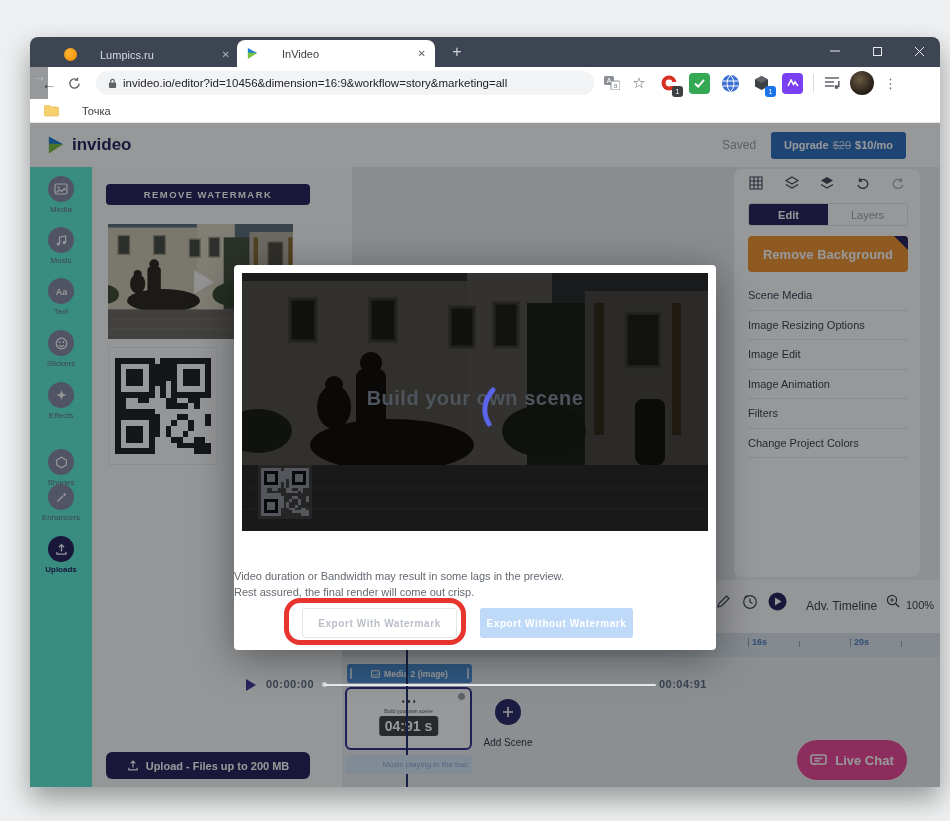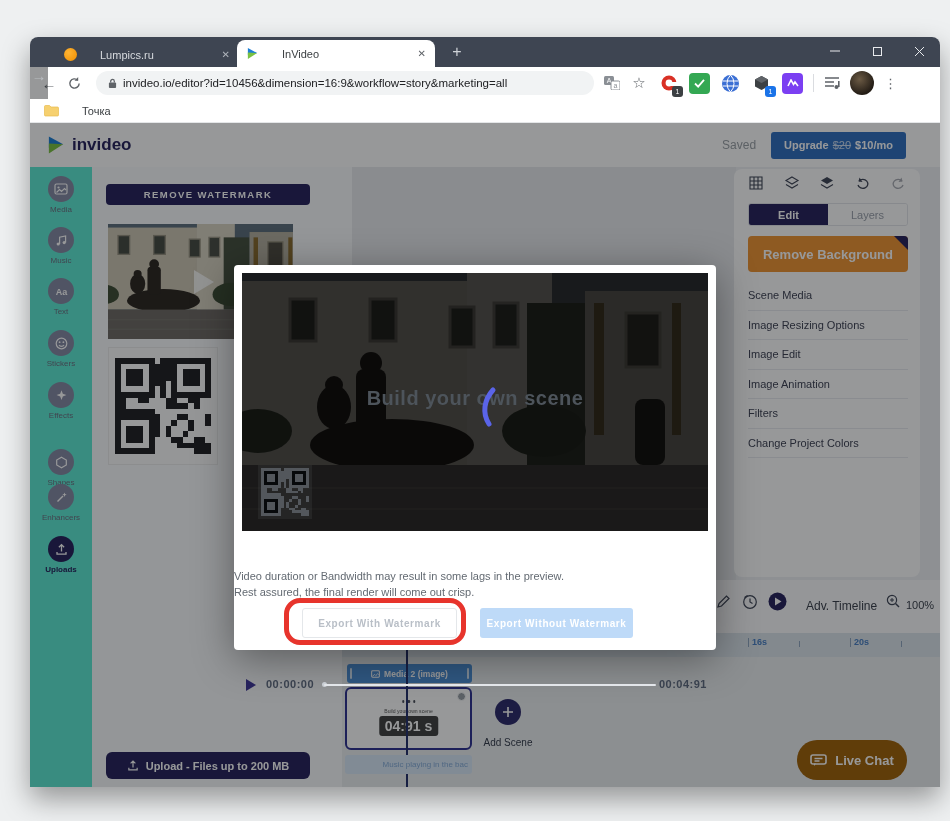--- a/index.html
+++ b/index.html
@@ -91,21 +91,21 @@
   .scenemini{position:absolute;left:0;right:0;top:19px;text-align:center;font-size:6px;color:#555;transform:scale(.85);}
   .durbadge{position:absolute;left:50%;top:27px;transform:translateX(-50%);background:#414141;border-radius:3px;color:#fff;
             font-size:14px;font-weight:bold;padding:2px 6px;white-space:nowrap;}
   .cornerbadge{position:absolute;right:4px;top:3px;width:9px;height:9px;border-radius:50%;background:#9aa0a8;border:1px solid #fff;}
   .playhead{position:absolute;left:64px;top:63px;bottom:0;width:2px;background:#23306b;}
   .addscene-circle{position:absolute;left:153px;top:119px;width:26px;height:26px;border-radius:50%;background:#2c2a6b;
                    display:flex;align-items:center;justify-content:center;}
   .addscene-label{position:absolute;left:123px;top:157px;width:86px;text-align:center;font-size:10px;color:#333b4a;}
   .musicbar{position:absolute;left:3px;top:175px;width:127px;height:19px;background:#d9e8f8;border-radius:3px;overflow:hidden;}
   .musicbar span{position:absolute;right:4px;top:5px;font-size:8px;color:#85acd8;white-space:nowrap;}
-  .livechat{position:absolute;left:455px;top:160px;width:110px;height:40px;border-radius:20px;background:#a16207;color:#fff;
+  .livechat{position:absolute;left:455px;top:160px;width:110px;height:40px;border-radius:20px;background:#ec4899;color:#fff;
             font-size:13px;font-weight:bold;display:flex;align-items:center;justify-content:center;gap:8px;}
   
   .dim{position:absolute;inset:0;background:rgba(8,9,12,.42);z-index:40;}
   .modal{position:absolute;left:204px;top:142px;width:482px;height:385px;background:#fff;border-radius:4px;z-index:50;
          box-shadow:0 8px 40px rgba(0,0,0,.4);}
   .video{position:absolute;left:8px;top:8px;width:466px;height:258px;background:#07090b;overflow:hidden;}
   .video svg.scene{width:100%;height:100%;filter:brightness(.24) saturate(.6);}
   .scenetitle{position:absolute;left:0;right:0;top:114px;text-align:center;font-size:20px;font-weight:bold;color:#4d545b;letter-spacing:.5px;}
   .spinner{position:absolute;left:232px;top:112px;}
   .videoqr{position:absolute;left:16px;top:192px;width:54px;height:54px;background:rgba(190,195,200,.07);padding:3px;}

